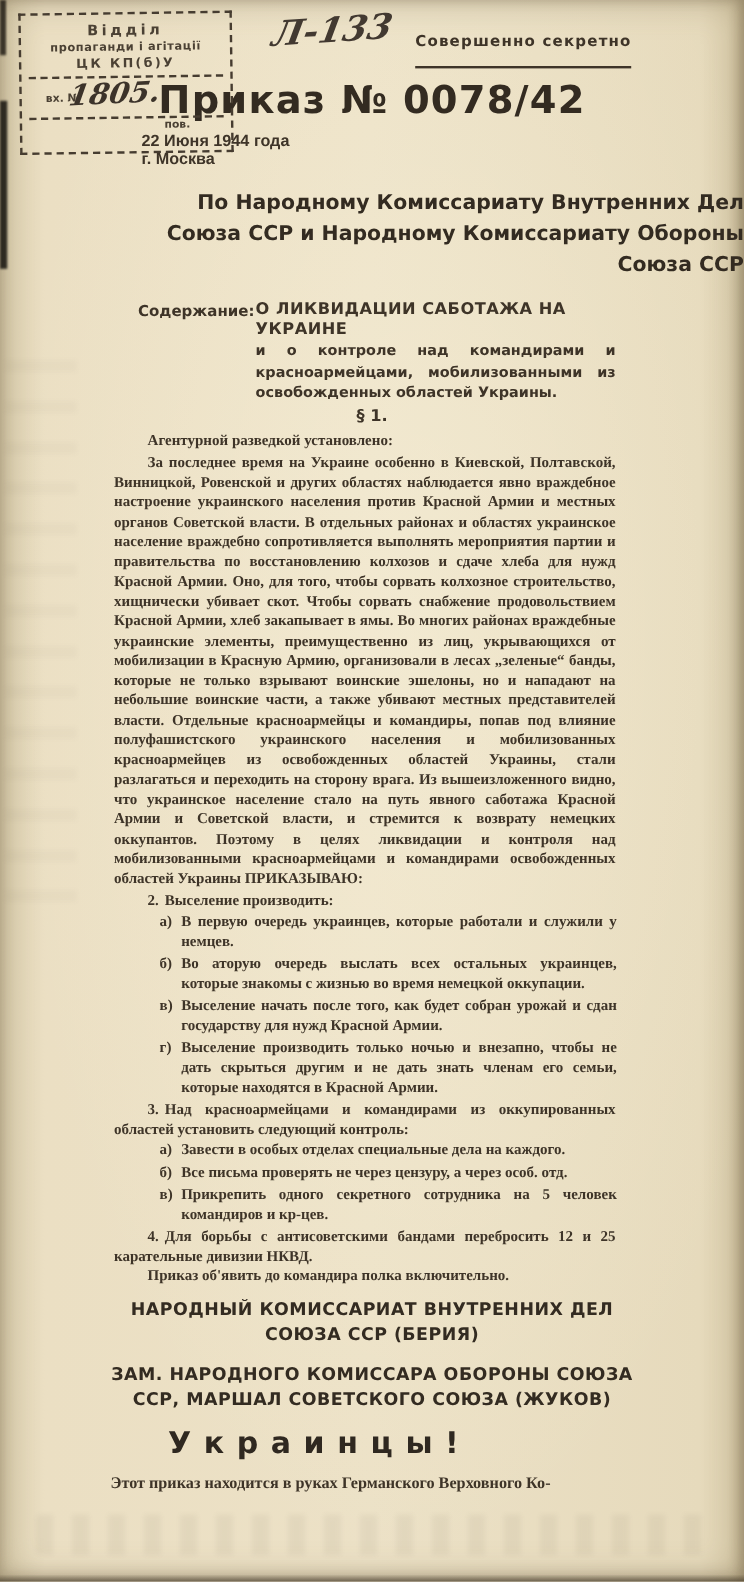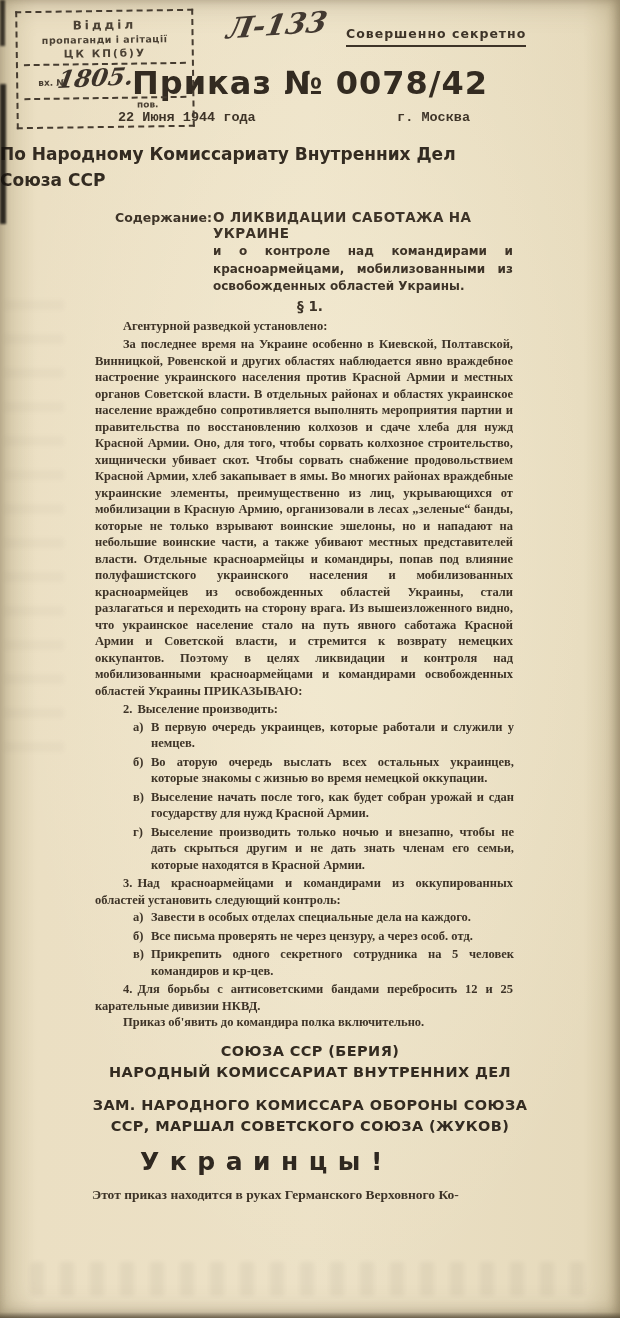--- a/index.html
+++ b/index.html
@@ -53,34 +53,34 @@
   .stamp-bottom{border-top:2px dashed #463c30;font-size:9px;font-weight:bold;text-align:right;padding-right:28px;padding-top:1px;}
   
   .handnote{
     position:absolute;left:228px;top:8px;
     font-family:"DejaVu Serif", serif;font-style:italic;font-weight:bold;
     font-size:29px;transform:skewX(-14deg) rotate(-4deg);color:#423931;
   }
   .secret{
     position:absolute;left:346px;top:26px;
     font-family:"DejaVu Sans", sans-serif;font-weight:bold;font-size:12.5px;
-    letter-spacing:1px;border-bottom:2px solid #3e3428;padding-bottom:4px;
+    letter-spacing:1px;border-bottom:2px solid #3e3428;padding-bottom:14px;
   }
   .title{
     margin:64px 0 0 110px;width:400px;text-align:center;
     font-family:"DejaVu Sans", sans-serif;font-weight:bold;
     font-size:32px;letter-spacing:1px;color:#332b21;
   }
   .dateline{
     display:flex;justify-content:space-between;
     margin:8px 150px 0 118px;
-    font-family:Liberation Mono, monospace;font-weight:bold;font-size:13.5px;
+    font-family:Liberation Sans, sans-serif;font-weight:bold;font-size:13.5px;flex-direction:column;
   }
   .issuing{
-    margin-top:16px;text-align:left;
+    margin-top:16px;text-align:right;
     font-family:"DejaVu Sans", sans-serif;font-weight:bold;
     font-size:17px;line-height:26px;color:#332b21;
   }
   
   .summary{position:relative;margin:16px 110px 0 115px;font-family:"DejaVu Sans", sans-serif;font-weight:bold;}
   .summary-label{position:absolute;left:0;top:1px;font-size:12.5px;}
   .summary-caps{padding-left:98px;font-size:13.5px;letter-spacing:.4px;}
   .summary-cont{padding-left:98px;width:300px;font-size:12px;line-height:17.5px;text-align:justify;margin-top:2px;}
   .section-mark{text-align:center;font-family:"DejaVu Sans", sans-serif;font-weight:bold;font-size:13.5px;margin-top:2px;}
   
@@ -136,20 +136,21 @@
 
   <div class="title">Приказ № 0078/42</div>
 
   <div class="dateline">
     <span>22 Июня 1944 года</span>
     <span>г. Москва</span>
   </div>
 
   <div class="issuing">
     <div>По Народному Комиссариату Внутренних Дел</div>
+    <div>Союза ССР и Народному Комиссариату Обороны</div>
     <div>Союза ССР</div>
   </div>
 
   <div class="summary">
     <span class="summary-label">Содержание:</span>
     <div class="summary-caps">О ЛИКВИДАЦИИ САБОТАЖА НА УКРАИНЕ</div>
     <div class="summary-cont">и о контроле над командирами и красноармейцами, мобилизованными из освобожденных областей Украины.</div>
   </div>
 
   <div class="section-mark">§ 1.</div>
@@ -190,22 +191,22 @@
         <span class="sub-mk">в)</span>
         <span class="sub-tx">Прикрепить одного секретного сотрудника на 5 человек командиров и кр-цев.</span>
       </div>
 
     <p class="tight"><span class="mk">4.</span><span>Для борьбы с антисоветскими бандами перебросить 12 и 25 карательные дивизии НКВД.</span></p>
 
     <p>Приказ об'явить до командира полка включительно.</p>
   </div>
 
   <div class="sig-block">
+    <div>НАРОДНЫЙ КОМИССАРИАТ ВНУТРЕННИХ ДЕЛ</div>
     <div>СОЮЗА ССР  (БЕРИЯ)</div>
-    <div>НАРОДНЫЙ КОМИССАРИАТ ВНУТРЕННИХ ДЕЛ</div>
   </div>
   <div class="sig-block second">
     <div>ЗАМ. НАРОДНОГО КОМИССАРА ОБОРОНЫ СОЮЗА</div>
     <div>ССР, МАРШАЛ СОВЕТСКОГО СОЮЗА  (ЖУКОВ)</div>
   </div>
 
 
   <div class="appeal">Украинцы!</div>
   <div class="final-note">
     <div>Этот приказ находится в руках Германского Верховного Ко-</div>

